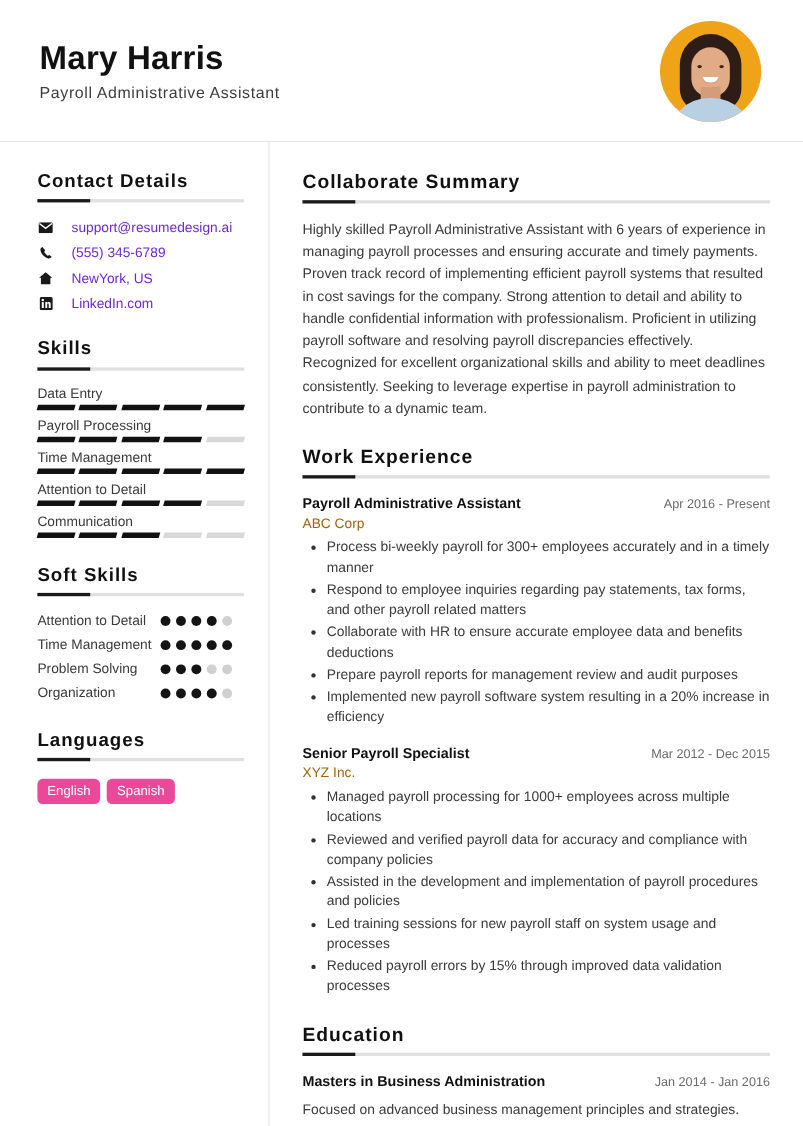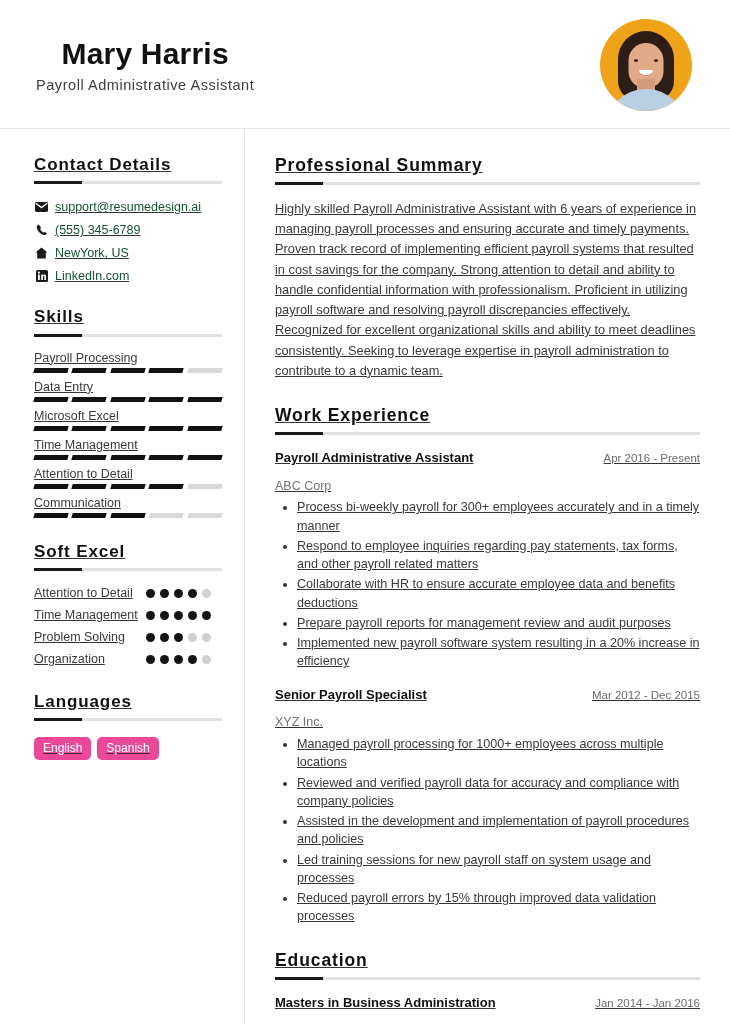--- a/index.html
+++ b/index.html
@@ -14,21 +14,21 @@
 
   
   .header {
     display: flex; align-items: center; justify-content: space-between;
     padding: 22px 34px 20px 34px;
     height: 128px;
   }
   .header-text { padding-left: 2px; }
   .full-name {
     font-size: 30px; font-weight: bold; color: #111111;
-    letter-spacing: 0.2px; line-height: 1.15; text-align: center;
+    letter-spacing: 0.2px; line-height: 1.15;
   }
   .job-title {
     font-size: 14.5px; color: #3d3d3d; margin-top: 6px;
     letter-spacing: 0.55px;
   }
   .avatar {
     width: 92px; height: 92px; border-radius: 50%;
     background: #efa319; position: relative; overflow: hidden;
     flex: 0 0 auto; margin-right: 4px;
   }
@@ -83,27 +83,27 @@
   }
   .sec-title.right { font-size: 17.5px; }
   .sec-underline {
     position: relative; height: 3px; margin-top: 6px;
     background: #e0e0e0;
   }
   .sec-underline::after {
     content: ""; position: absolute; left: 0; top: 0;
     width: 48px; height: 3px; background: #1a1a1a;
   }
-  .sec-block { margin-bottom: 24px; text-decoration: underline; }
+  .sec-block { margin-bottom: 24px; }
 
   
   .contact-list { margin-top: 16px; }
   .contact-row {
-    display: flex; align-items: center; gap: 6px;
-    margin-bottom: 9px; font-size: 12.5px; color: #14532d;
+    display: flex; align-items: center; gap: 16px;
+    margin-bottom: 9px; font-size: 12.5px; color: #6d28d9;
   }
   .c-icon {
     width: 15px; display: flex; align-items: center; justify-content: center;
     color: #1a1a1a; flex: 0 0 15px;
   }
   .c-icon svg { display: block; }
 
   
   .skill-item { margin-bottom: 7px; }
   .skill-name { font-size: 12.5px; color: #3a3a3a; margin-bottom: 3px; }
@@ -151,21 +151,21 @@
     display: flex; justify-content: space-between; align-items: baseline;
     gap: 12px;
   }
   .entry-role {
     font-size: 13px; font-weight: bold; color: #111111; line-height: 1.35;
   }
   .entry-date {
     font-size: 11.5px; color: #6a6a6a; white-space: nowrap; flex: 0 0 auto;
   }
   .entry-org {
-    font-size: 12.5px; color: #737373; margin-top: 11px; line-height: 1.35;
+    font-size: 12.5px; color: #a16207; margin-top: 1px; line-height: 1.35;
   }
   .bullets { margin: 4px 0 0 0; padding-left: 22px; }
   .bullets li {
     font-size: 12.6px; line-height: 1.45; color: #3a3a3a;
     margin-bottom: 2px;
   }
   .bullets li::marker { color: #333; }
   .edu-desc {
     font-size: 12.6px; color: #3a3a3a; margin-top: 9px; line-height: 1.45;
   }
@@ -242,47 +242,37 @@
         </div>
       </div>
 
       <div class="sec-block">
         <div class="sec-head">
           <div class="sec-title">Skills</div>
           <div class="sec-underline"></div>
         </div>
         <div id="skills-list">
             <div class="skill-item">
+              <div class="skill-name">Data Entry</div>
+              <div class="skill-bar">
+                <div class="seg on"></div>
+                <div class="seg on"></div>
+                <div class="seg on"></div>
+                <div class="seg on"></div>
+                <div class="seg on"></div>
+              </div>
+            </div>
+            <div class="skill-item">
               <div class="skill-name">Payroll Processing</div>
               <div class="skill-bar">
                 <div class="seg on"></div>
                 <div class="seg on"></div>
                 <div class="seg on"></div>
                 <div class="seg on"></div>
                 <div class="seg"></div>
-              </div>
-            </div>
-            <div class="skill-item">
-              <div class="skill-name">Data Entry</div>
-              <div class="skill-bar">
-                <div class="seg on"></div>
-                <div class="seg on"></div>
-                <div class="seg on"></div>
-                <div class="seg on"></div>
-                <div class="seg on"></div>
-              </div>
-            </div>
-            <div class="skill-item">
-              <div class="skill-name">Microsoft Excel</div>
-              <div class="skill-bar">
-                <div class="seg on"></div>
-                <div class="seg on"></div>
-                <div class="seg on"></div>
-                <div class="seg on"></div>
-                <div class="seg on"></div>
               </div>
             </div>
             <div class="skill-item">
               <div class="skill-name">Time Management</div>
               <div class="skill-bar">
                 <div class="seg on"></div>
                 <div class="seg on"></div>
                 <div class="seg on"></div>
                 <div class="seg on"></div>
                 <div class="seg on"></div>
@@ -306,21 +296,21 @@
                 <div class="seg on"></div>
                 <div class="seg"></div>
                 <div class="seg"></div>
               </div>
             </div>
           </div>
       </div>
 
       <div class="sec-block">
         <div class="sec-head">
-          <div class="sec-title">Soft Excel</div>
+          <div class="sec-title">Soft Skills</div>
           <div class="sec-underline"></div>
         </div>
         <div id="soft-skills-list">
             <div class="soft-item">
               <div class="soft-name">Attention to Detail</div>
               <div class="soft-dots">
                 <div class="dot on"></div>
                 <div class="dot on"></div>
                 <div class="dot on"></div>
                 <div class="dot on"></div>
@@ -370,21 +360,21 @@
             <span class="lang-pill">Spanish</span>
           </div>
       </div>
 
     </div>
 
     <div class="col-right">
 
       <div class="sec-block">
         <div class="sec-head">
-          <div class="sec-title right">Professional Summary</div>
+          <div class="sec-title right">Collaborate Summary</div>
           <div class="sec-underline"></div>
         </div>
         <div class="summary-text">Highly skilled Payroll Administrative Assistant with 6 years of experience in managing payroll processes and ensuring accurate and timely payments. Proven track record of implementing efficient payroll systems that resulted in cost savings for the company. Strong attention to detail and ability to handle confidential information with professionalism. Proficient in utilizing payroll software and resolving payroll discrepancies effectively. Recognized for excellent organizational skills and ability to meet deadlines consistently. Seeking to leverage expertise in payroll administration to contribute to a dynamic team.</div>
       </div>
 
       <div class="sec-block">
         <div class="sec-head">
           <div class="sec-title right">Work Experience</div>
           <div class="sec-underline"></div>
         </div>

